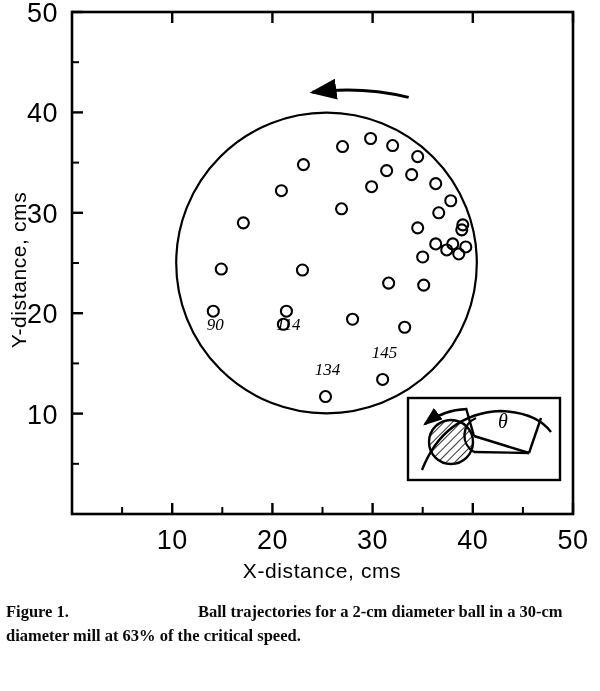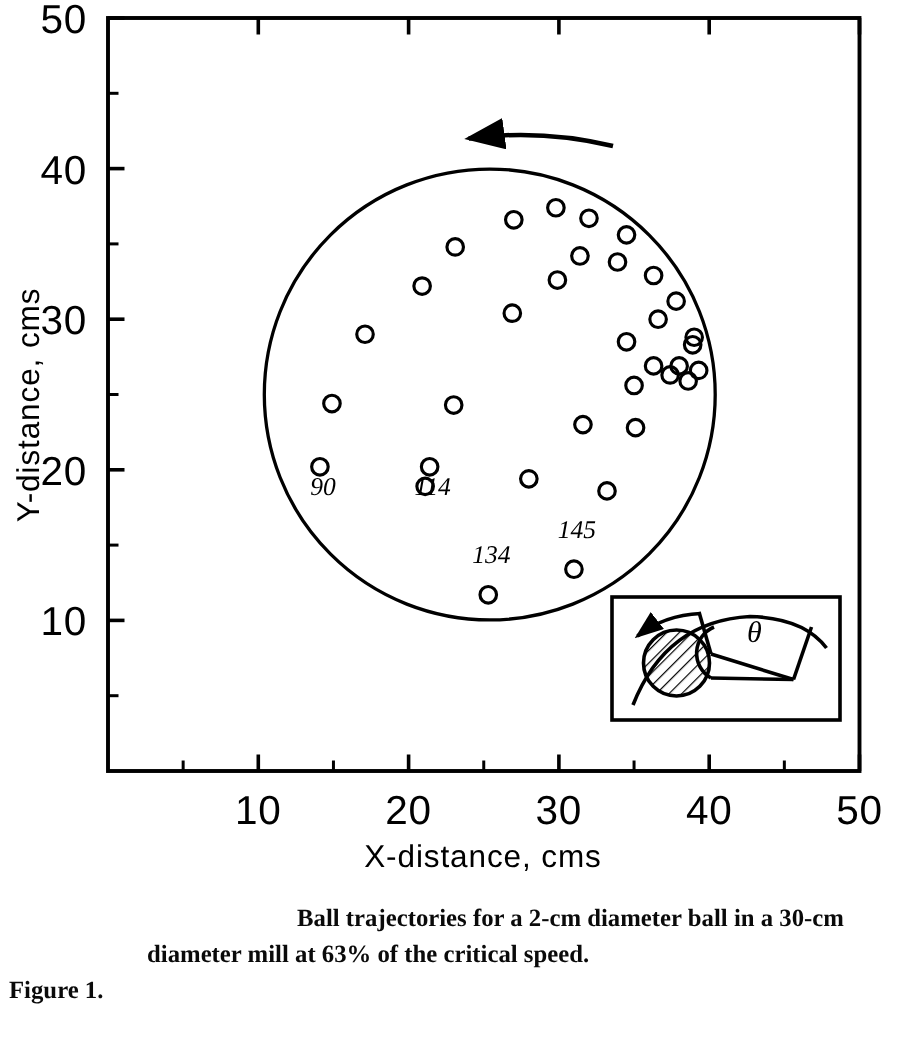--- a/index.html
+++ b/index.html
@@ -40,21 +40,20 @@
     width: 588px;
     font-family: "Liberation Serif", serif;
     font-size: 16.5px;
     line-height: 1.45;
     color: #0a0a0a;
   }
   #caption .cap-label {
     float: left;
     width: 92px;
     font-weight: bold;
-    margin-top: 48px;
   }
   #caption .cap-body {
     margin-left: 100px;
     font-weight: bold;
     text-align: justify;
   }
 
   
   .axis-num {
     font-family: "Liberation Sans", sans-serif;

